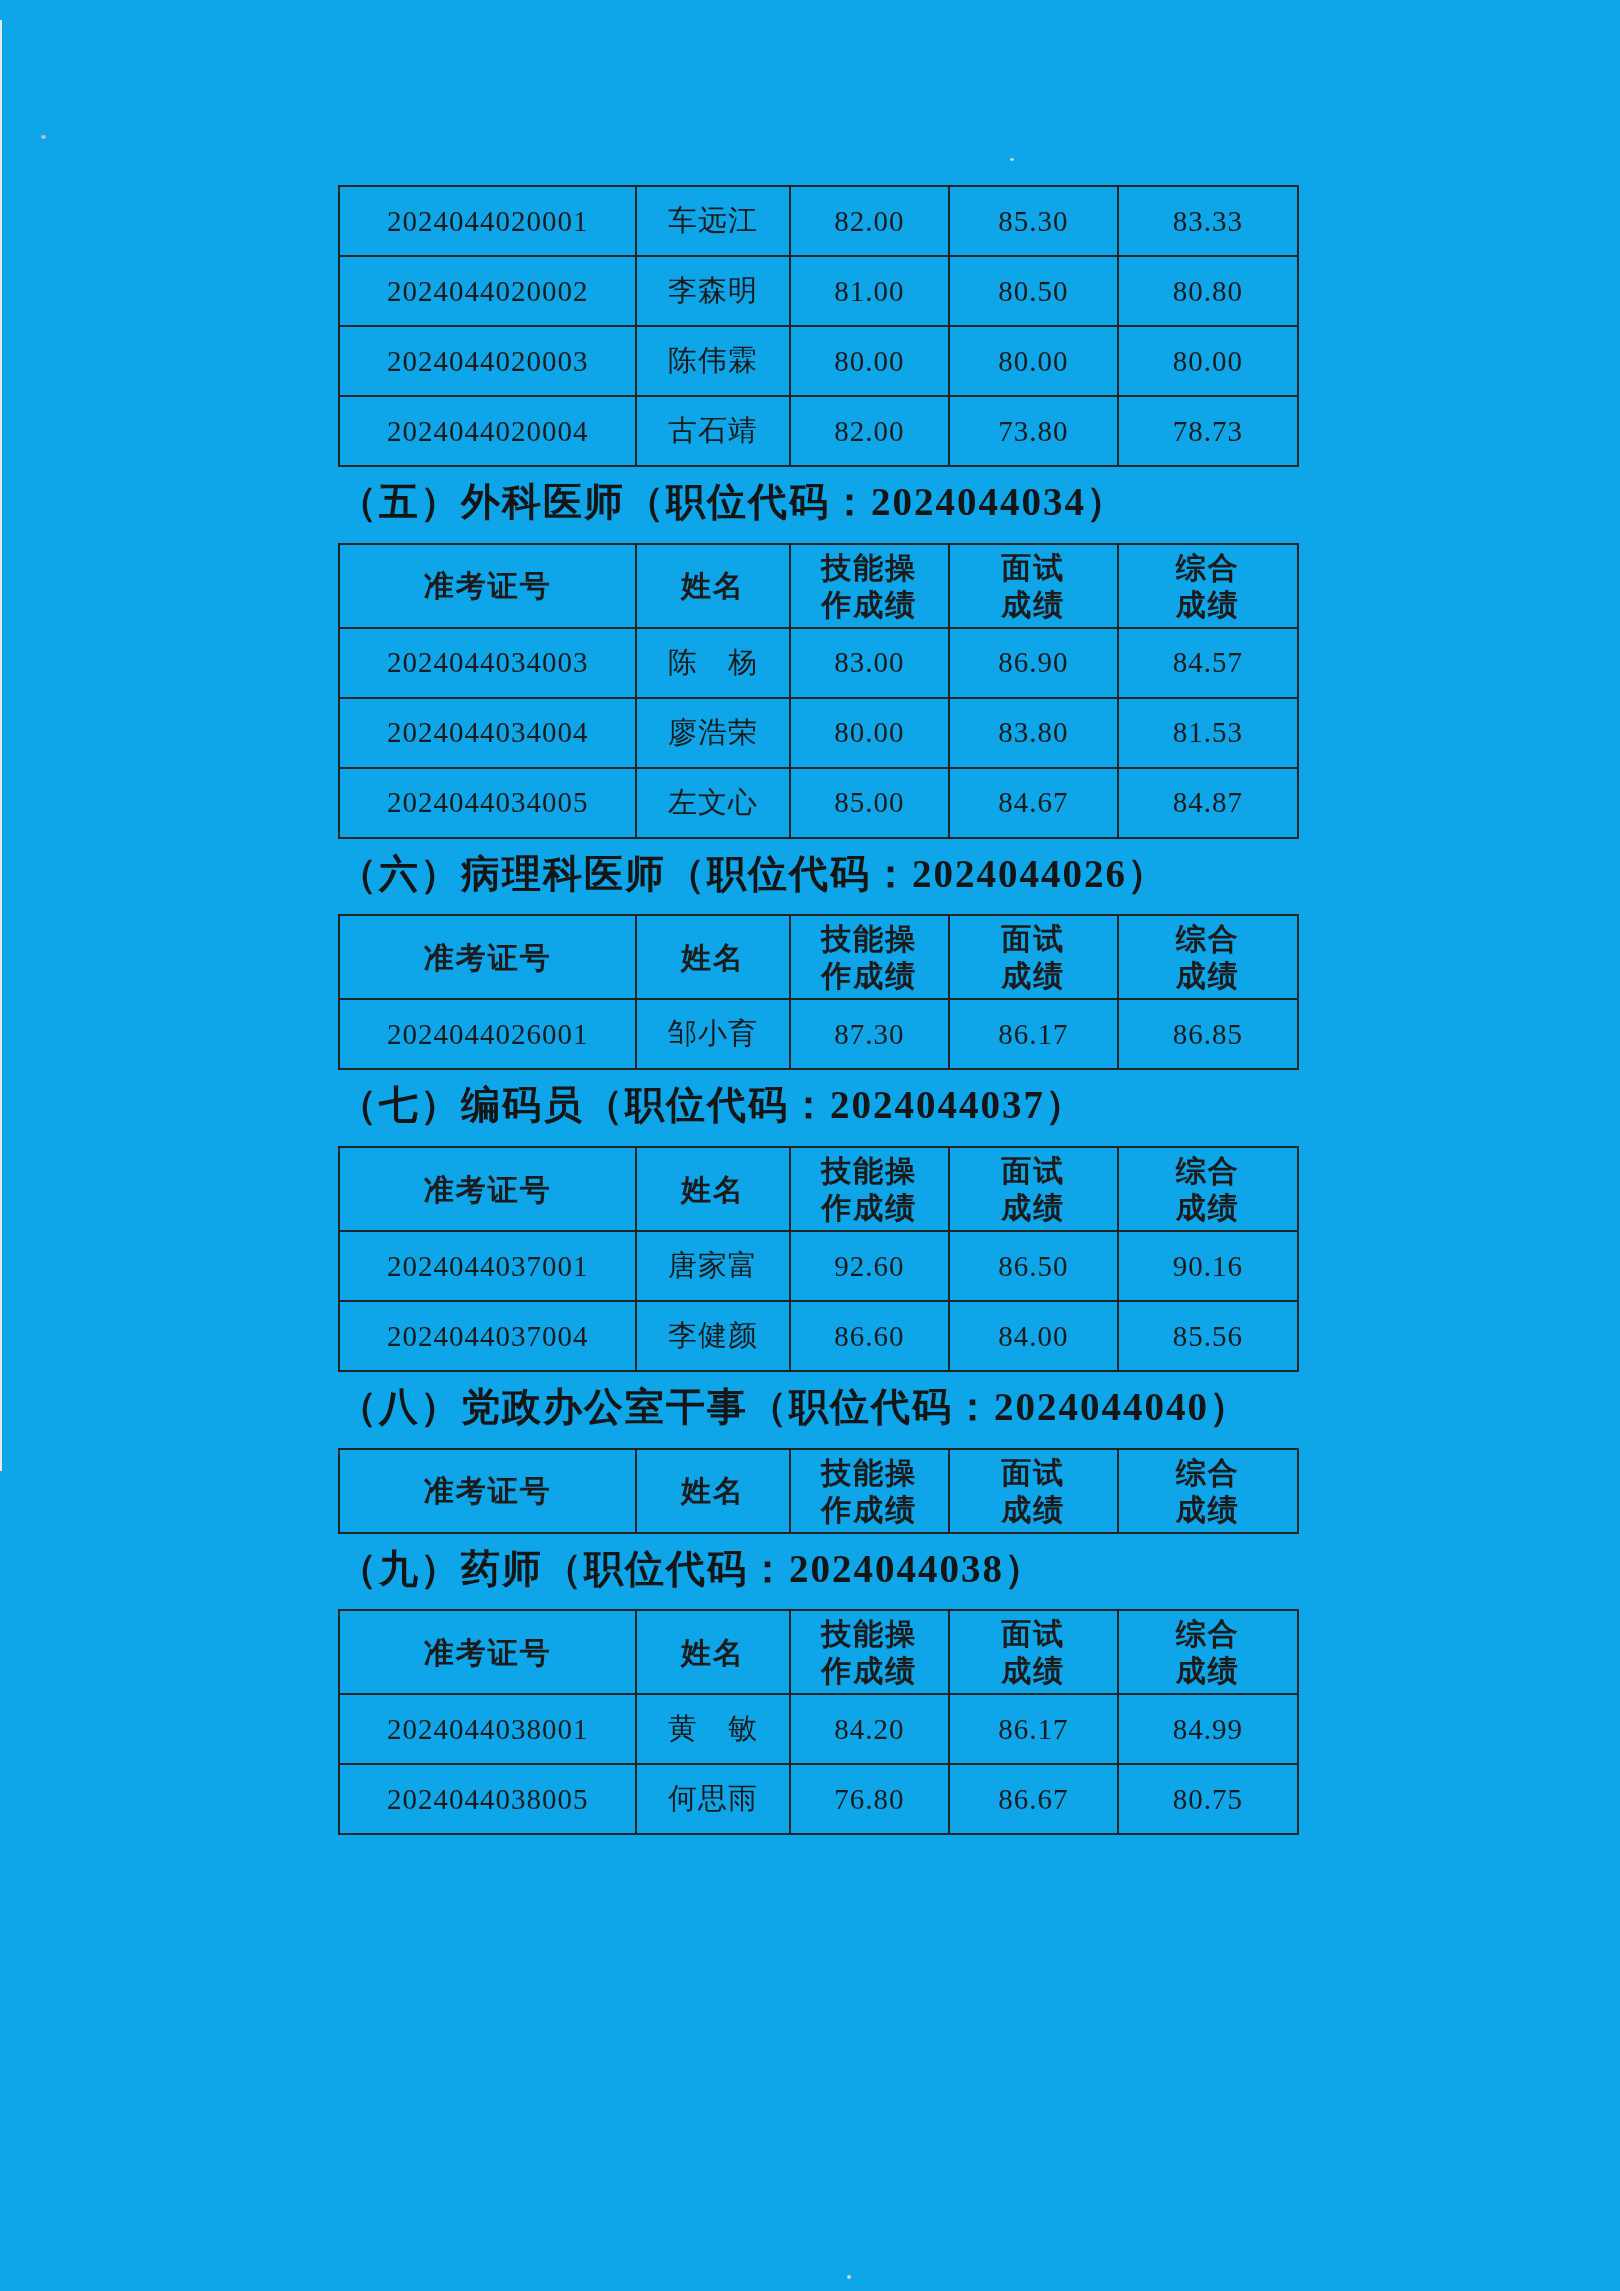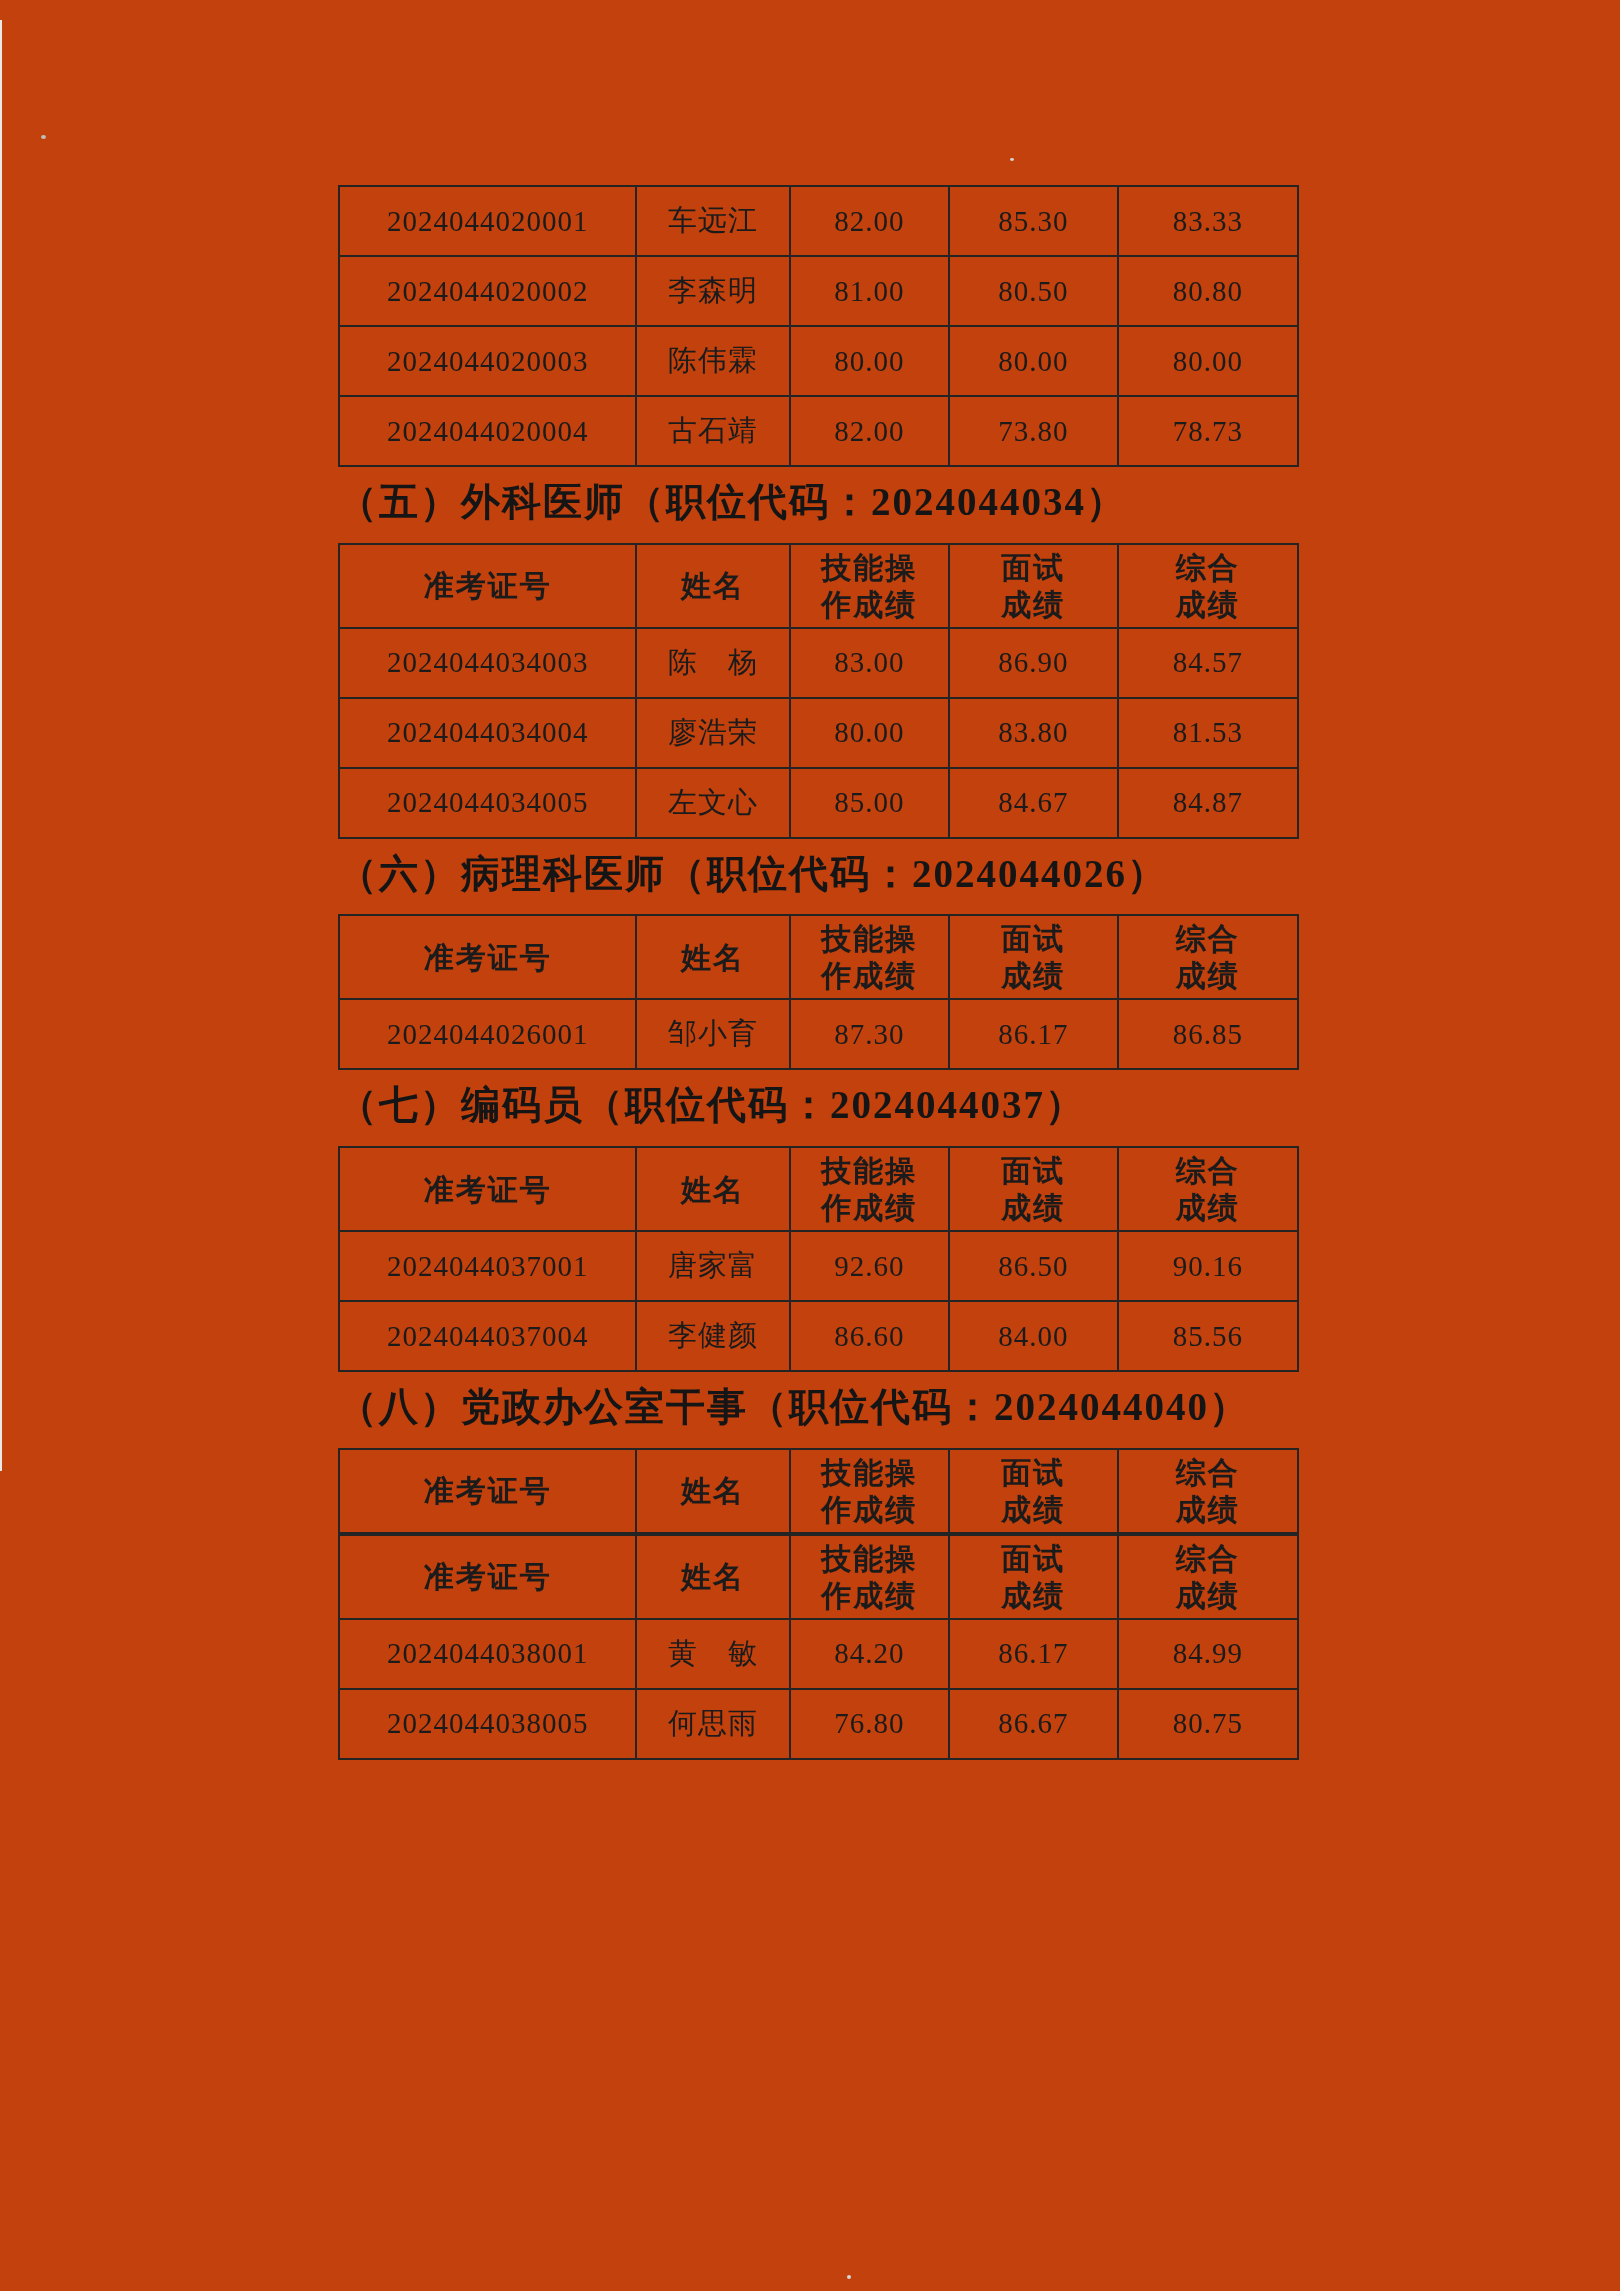--- a/index.html
+++ b/index.html
@@ -1,21 +1,21 @@
 <!DOCTYPE html>
 <html><head>
 <meta charset="utf-8">
 <style>
   * { margin: 0; padding: 0; box-sizing: border-box; }
   html, body { background: #ffffff; }
   .page {
     position: relative;
     width: 1620px;
     height: 2292px;
-    background: #c2410c;
+    background: #0ea5e9;
     overflow: hidden;
     font-family: "Liberation Serif", "DejaVu Serif", serif;
     color: #1b1b1b;
   }
   .content {
     position: absolute;
     left: 338px;
     top: 0;
     width: 961px;
     padding-top: 185px;
@@ -253,20 +253,21 @@
           <td>技能操
 作成绩</td>
           <td>面试
 成绩</td>
           <td>综合
 成绩</td>
         </tr>
       </tbody>
     </table>
 
+    <div class="sec-heading">（九）药师（职位代码：2024044038）</div>
     <table class="score-table">
       <colgroup>
           <col class="c1">
           <col class="c2">
           <col class="c3">
           <col class="c4">
           <col class="c5">
         </colgroup>
       <tbody>
         <tr class="header-row">

